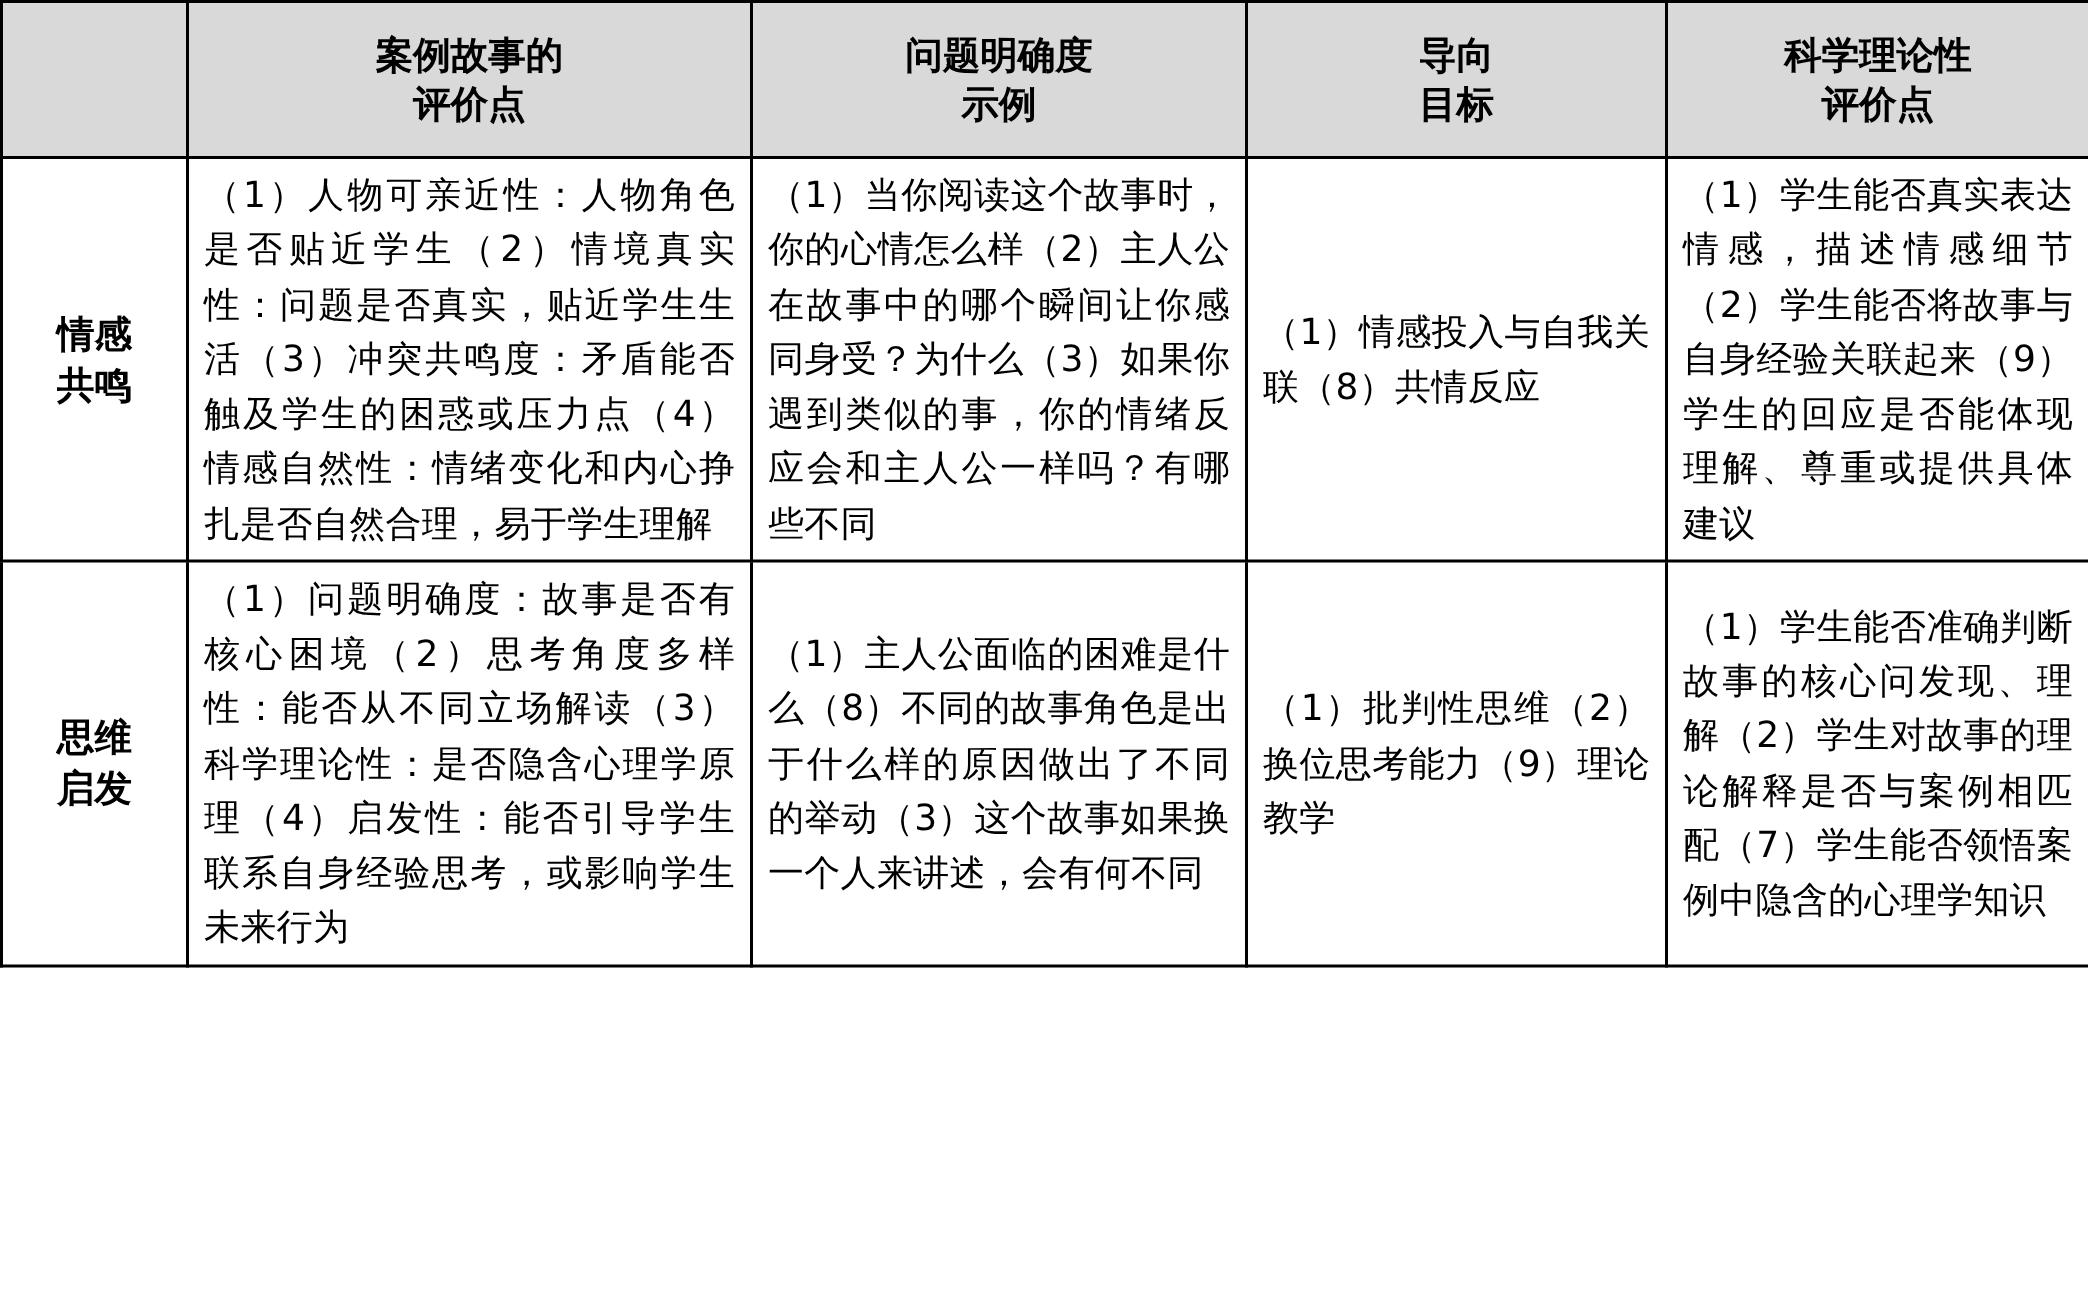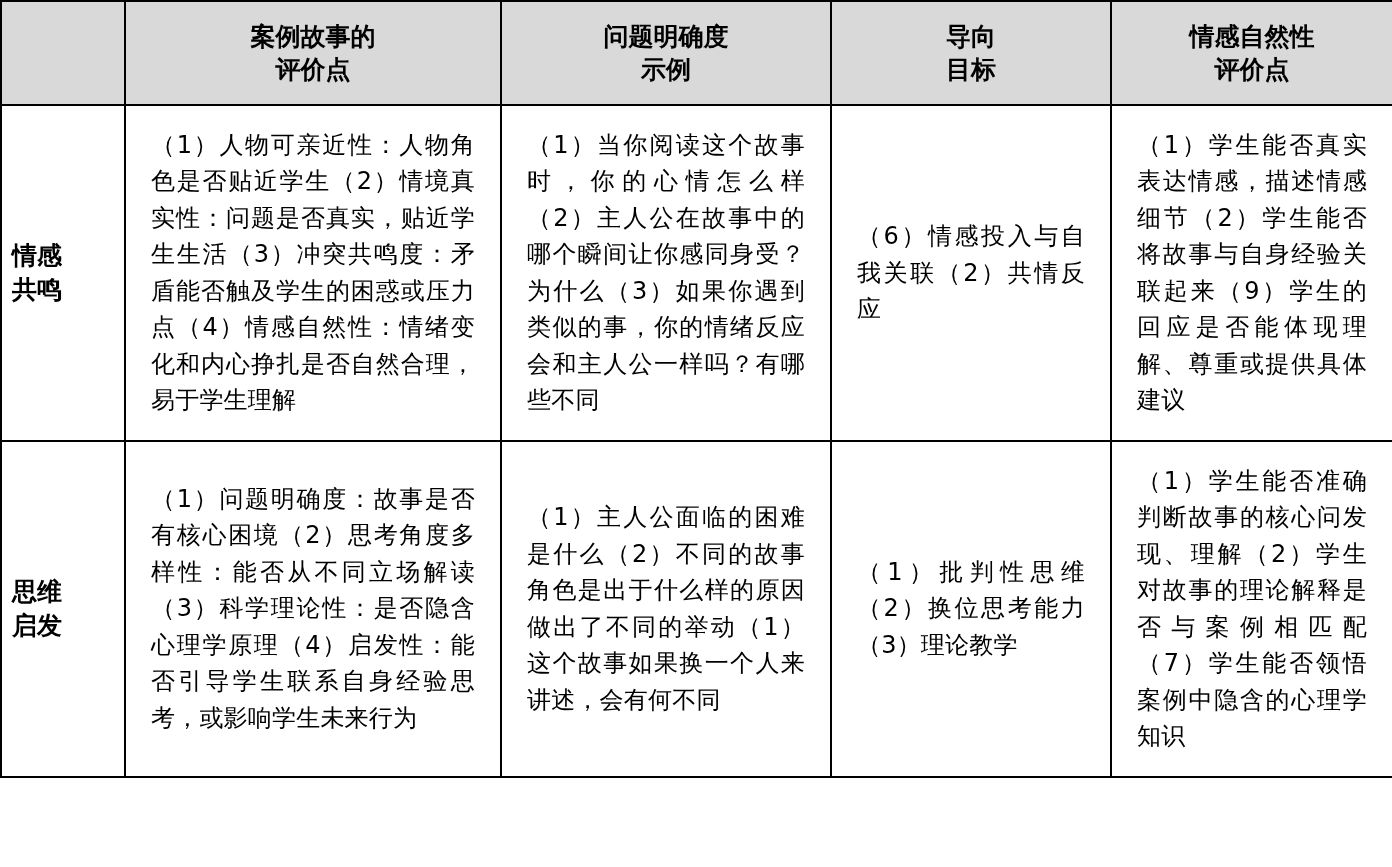--- a/index.html
+++ b/index.html
@@ -41,34 +41,35 @@
     height: 104px;
     padding: 8px 6px;
   }
   .col-cat   { width: 124px; }
   .col-story { width: 376px; }
   .col-ask   { width: 330px; }
   .col-goal  { width: 280px; }
   .col-ans   { width: 282px; }
 
   td.cat-cell {
+    text-align: center;
     font-weight: bold;
     font-size: 25px;
     line-height: 1.35;
     padding: 6px 2px;
   }
   td.body-cell {
     font-size: 24px;
     line-height: 1.52;
     text-align: justify;
     text-justify: inter-ideograph;
     letter-spacing: 0.2px;
   }
   .para {
-    margin: 15px;
+    margin: 0;
     text-indent: 0;
   }
   .cat-line { display: block; }
 </style>
 </head>
 <body>
 
 <div class="table-wrap">
   <table class="eval-table">
     <colgroup>
@@ -90,57 +91,57 @@
         </th>
         <th>
           <span class="cat-line">问题明确度</span>
           <span class="cat-line">示例</span>
         </th>
         <th>
           <span class="cat-line">导向</span>
           <span class="cat-line">目标</span>
         </th>
         <th>
-          <span class="cat-line">情感自然性</span>
+          <span class="cat-line">科学理论性</span>
           <span class="cat-line">评价点</span>
         </th>
       </tr>
     </thead>
     <tbody>
       <tr>
         <td class="cat-cell">
           <span class="cat-line">情感</span>
           <span class="cat-line">共鸣</span>
         </td>
         <td class="body-cell">
           <p class="para">（1）人物可亲近性：人物角色是否贴近学生（2）情境真实性：问题是否真实，贴近学生生活（3）冲突共鸣度：矛盾能否触及学生的困惑或压力点（4）情感自然性：情绪变化和内心挣扎是否自然合理，易于学生理解</p>
         </td>
         <td class="body-cell">
           <p class="para">（1）当你阅读这个故事时，你的心情怎么样（2）主人公在故事中的哪个瞬间让你感同身受？为什么（3）如果你遇到类似的事，你的情绪反应会和主人公一样吗？有哪些不同</p>
         </td>
         <td class="body-cell">
-          <p class="para">（6）情感投入与自我关联（2）共情反应</p>
+          <p class="para">（1）情感投入与自我关联（8）共情反应</p>
         </td>
         <td class="body-cell">
           <p class="para">（1）学生能否真实表达情感，描述情感细节（2）学生能否将故事与自身经验关联起来（9）学生的回应是否能体现理解、尊重或提供具体建议</p>
         </td>
       </tr>
       <tr>
         <td class="cat-cell">
           <span class="cat-line">思维</span>
           <span class="cat-line">启发</span>
         </td>
         <td class="body-cell">
           <p class="para">（1）问题明确度：故事是否有核心困境（2）思考角度多样性：能否从不同立场解读（3）科学理论性：是否隐含心理学原理（4）启发性：能否引导学生联系自身经验思考，或影响学生未来行为</p>
         </td>
         <td class="body-cell">
-          <p class="para">（1）主人公面临的困难是什么（2）不同的故事角色是出于什么样的原因做出了不同的举动（1）这个故事如果换一个人来讲述，会有何不同</p>
+          <p class="para">（1）主人公面临的困难是什么（8）不同的故事角色是出于什么样的原因做出了不同的举动（3）这个故事如果换一个人来讲述，会有何不同</p>
         </td>
         <td class="body-cell">
-          <p class="para">（1）批判性思维（2）换位思考能力（3）理论教学</p>
+          <p class="para">（1）批判性思维（2）换位思考能力（9）理论教学</p>
         </td>
         <td class="body-cell">
           <p class="para">（1）学生能否准确判断故事的核心问发现、理解（2）学生对故事的理论解释是否与案例相匹配（7）学生能否领悟案例中隐含的心理学知识</p>
         </td>
       </tr>
     </tbody>
   </table>
 </div>
 
 </body></html>

